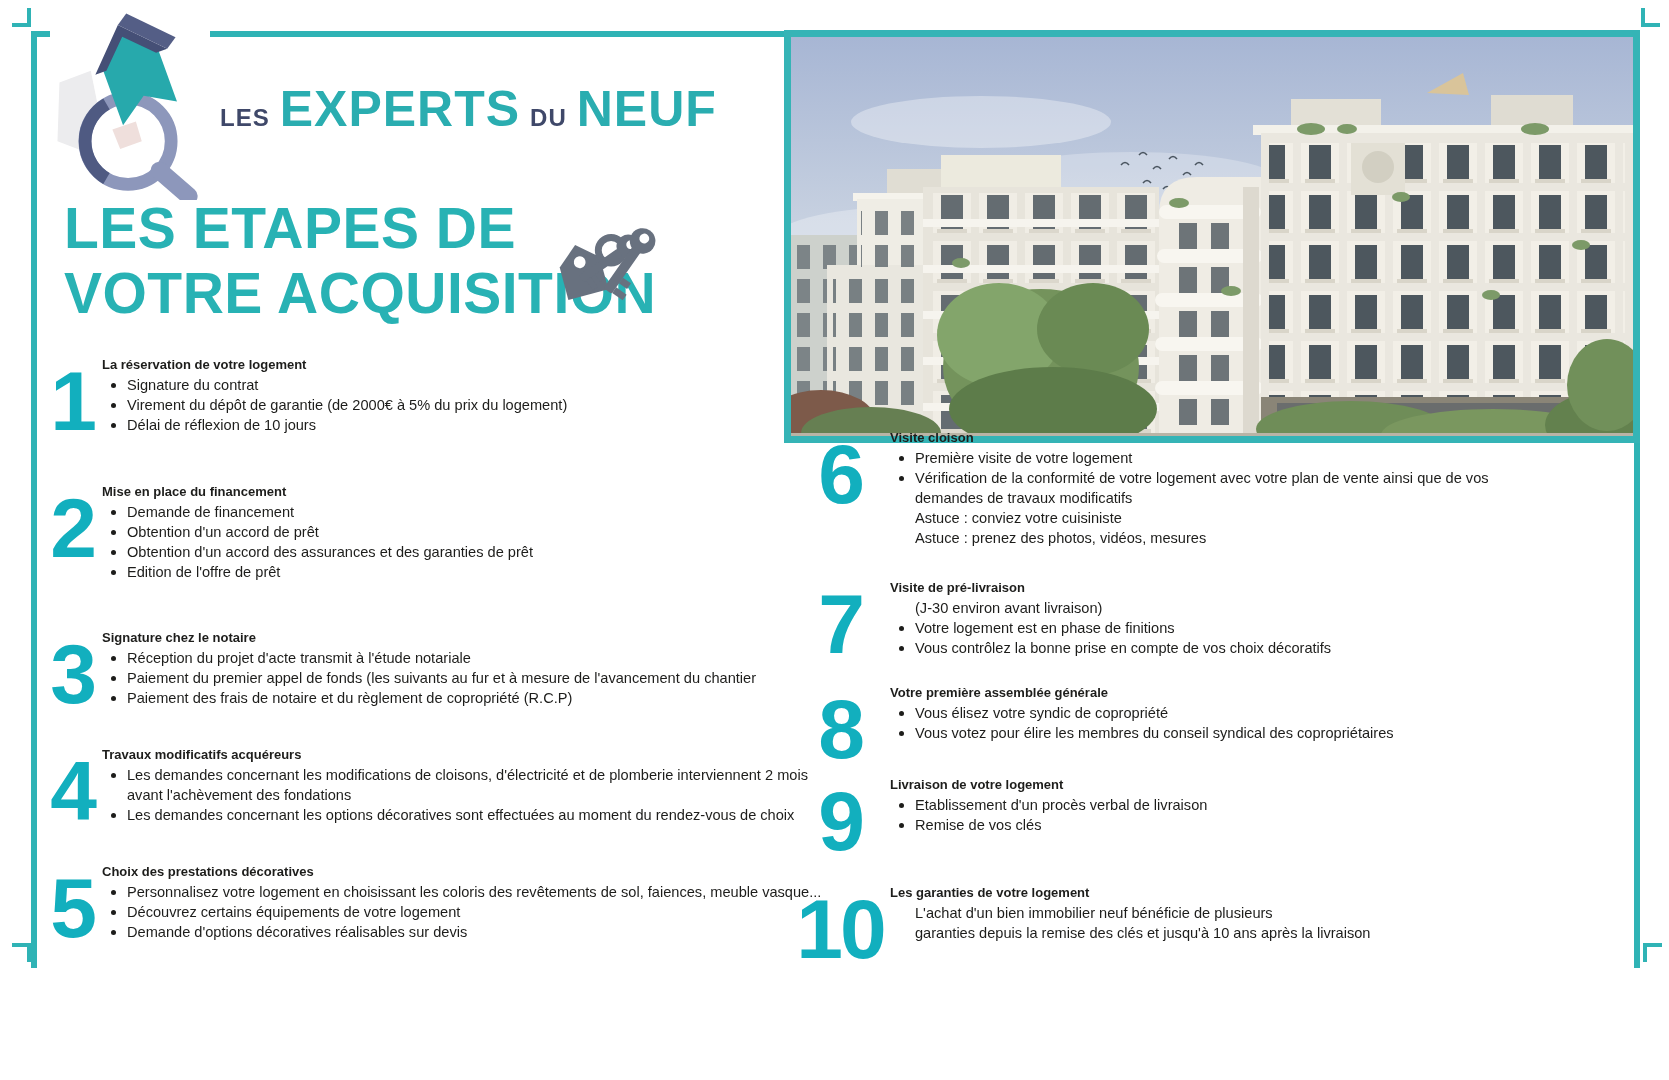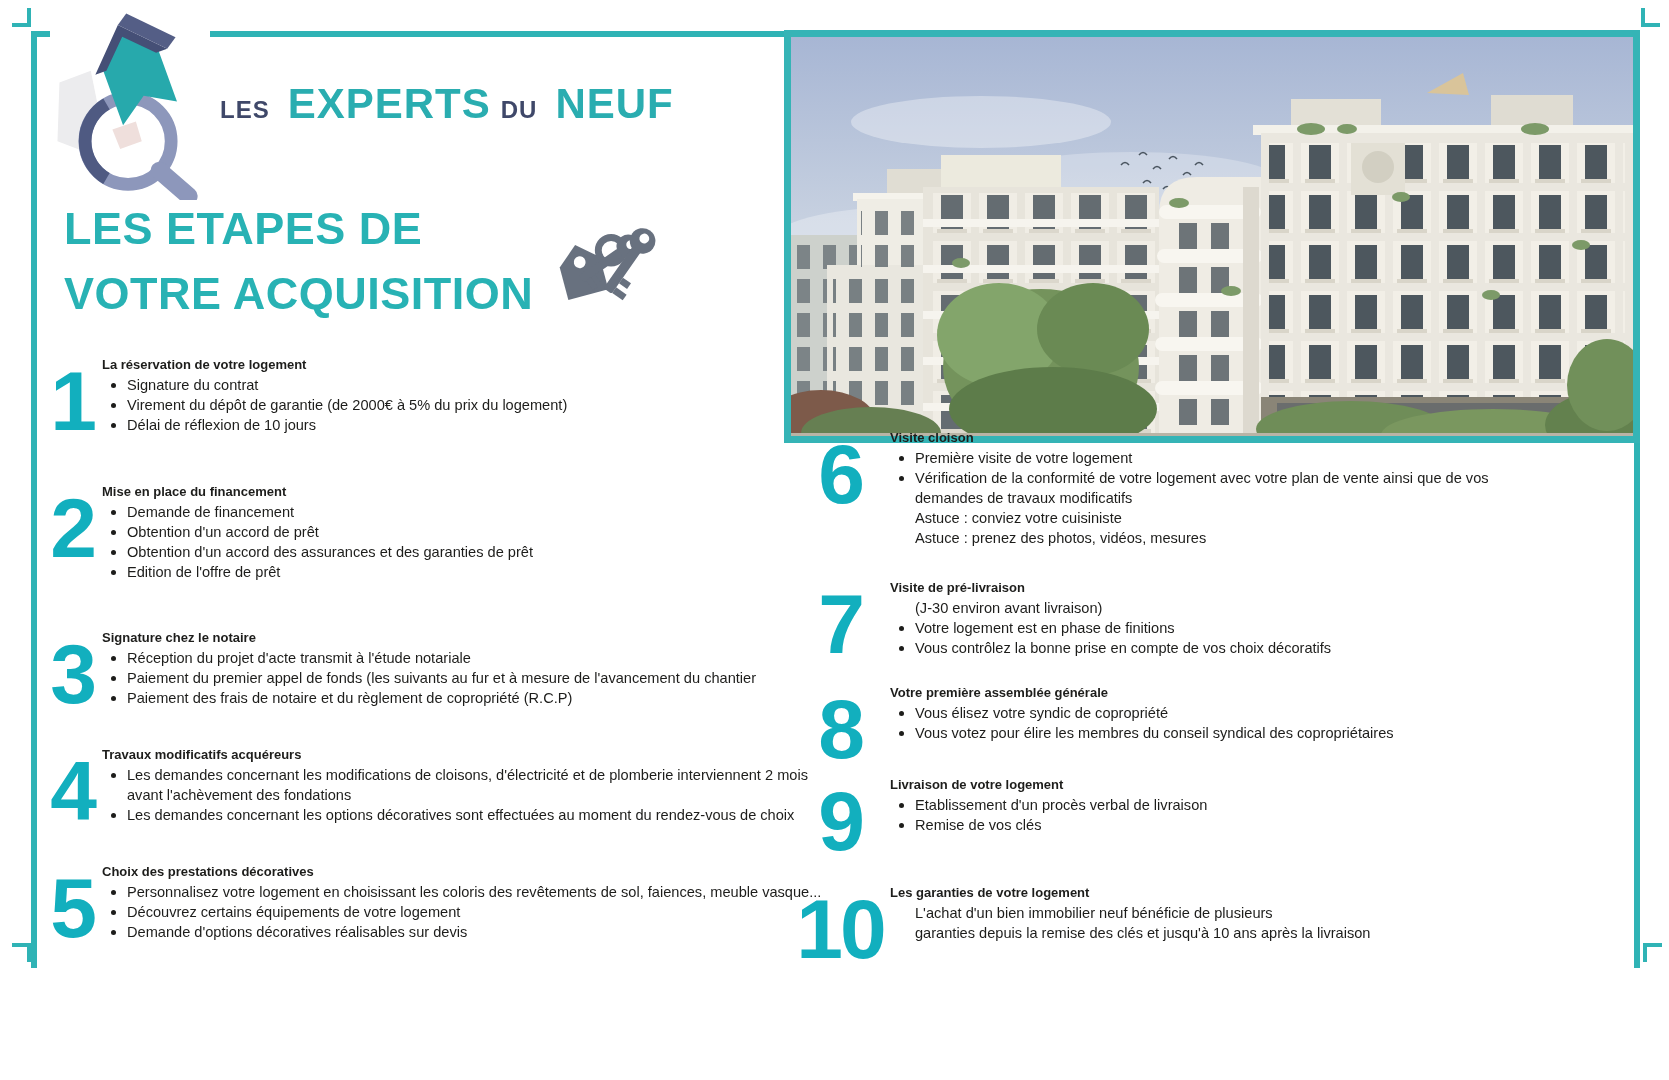--- a/index.html
+++ b/index.html
@@ -19,24 +19,24 @@
   .corner.tl{left:12px;top:8px;border-right-width:4px;border-bottom-width:4px;}
   .corner.tr{right:9px;top:8px;border-left-width:4px;border-bottom-width:4px;}
   .corner.bl{left:12px;bottom:6px;border-right-width:4px;border-top-width:4px;}
   .corner.br{right:7px;bottom:6px;border-left-width:4px;border-top-width:4px;}
 
   
   .logo{position:absolute;left:50px;top:4px;display:flex;}
   .logo-icon{width:160px;height:196px;background:#fff;flex:none;}
   .logo-text{display:flex;align-items:baseline;gap:10px;margin-top:76px;margin-left:10px;white-space:nowrap;}
   .logo-small{font-size:24px;font-weight:700;color:var(--navy);letter-spacing:1px;}
-  .logo-big{font-size:42px;font-weight:700;color:#2aadb0;letter-spacing:1px;margin-left:8px;}
-
-  
-  .title{position:absolute;left:64px;top:196px;font-size:45px;font-weight:700;
+  .logo-big{font-size:50px;font-weight:700;color:#2aadb0;letter-spacing:1px;}
+
+  
+  .title{position:absolute;left:64px;top:196px;font-size:57px;font-weight:700;
          color:#28b2b4;line-height:65px;letter-spacing:.5px;}
   .keys{position:absolute;left:552px;top:218px;width:128px;height:100px;}
 
   
   .photo{position:absolute;left:784px;top:30px;width:856px;height:413px;
          border:7px solid #35b4b6;box-sizing:border-box;overflow:hidden;}
   .photo svg{display:block;width:100%;height:100%;}
 
   
   .step{position:absolute;display:flex;}

